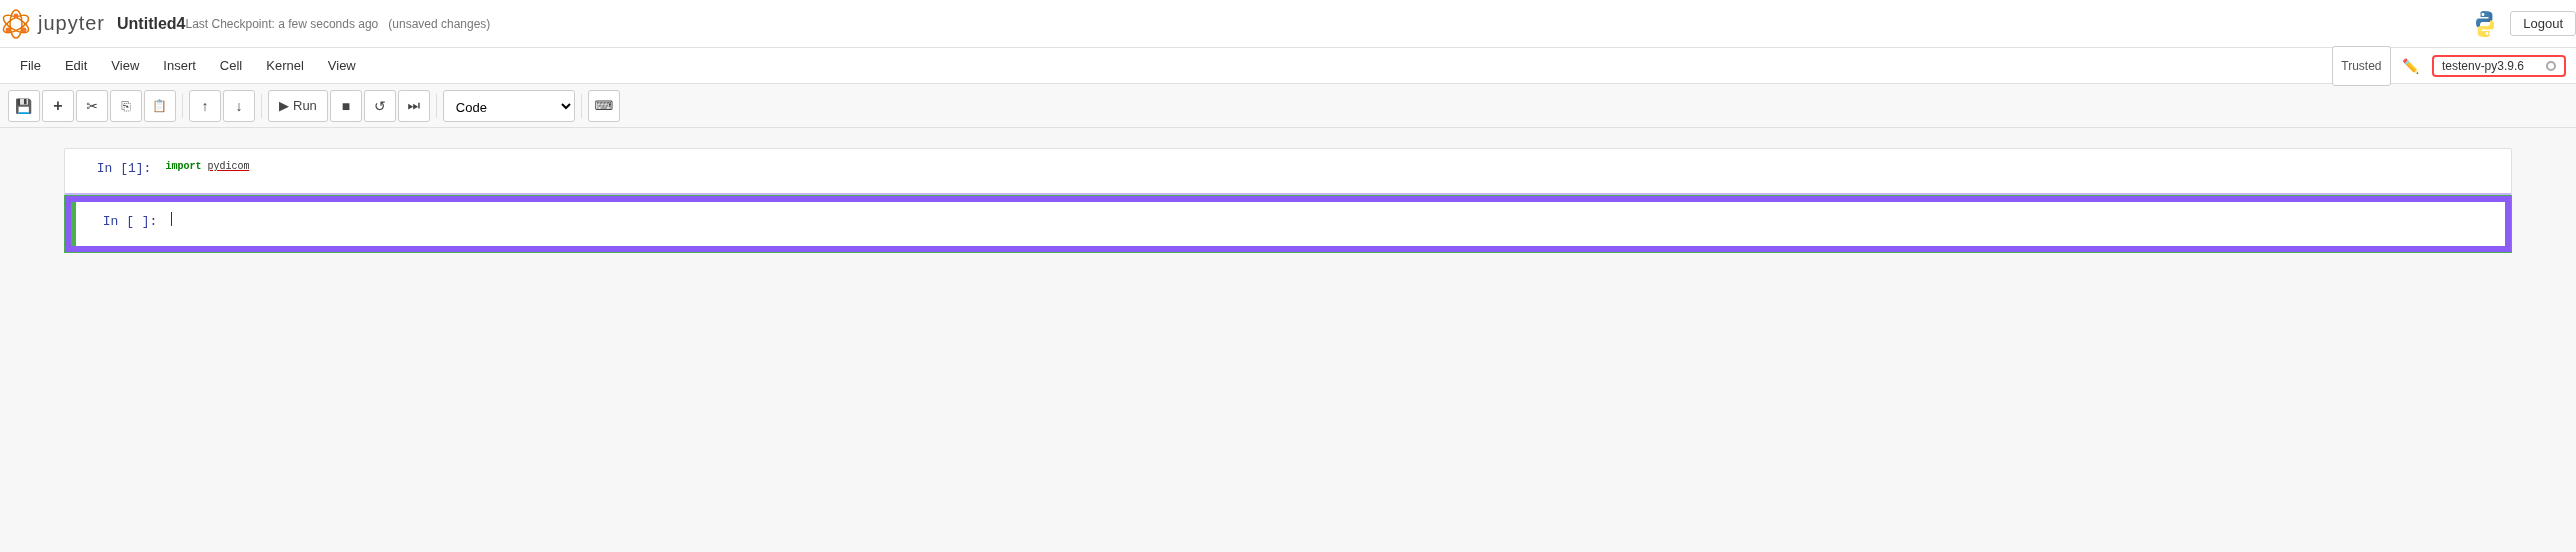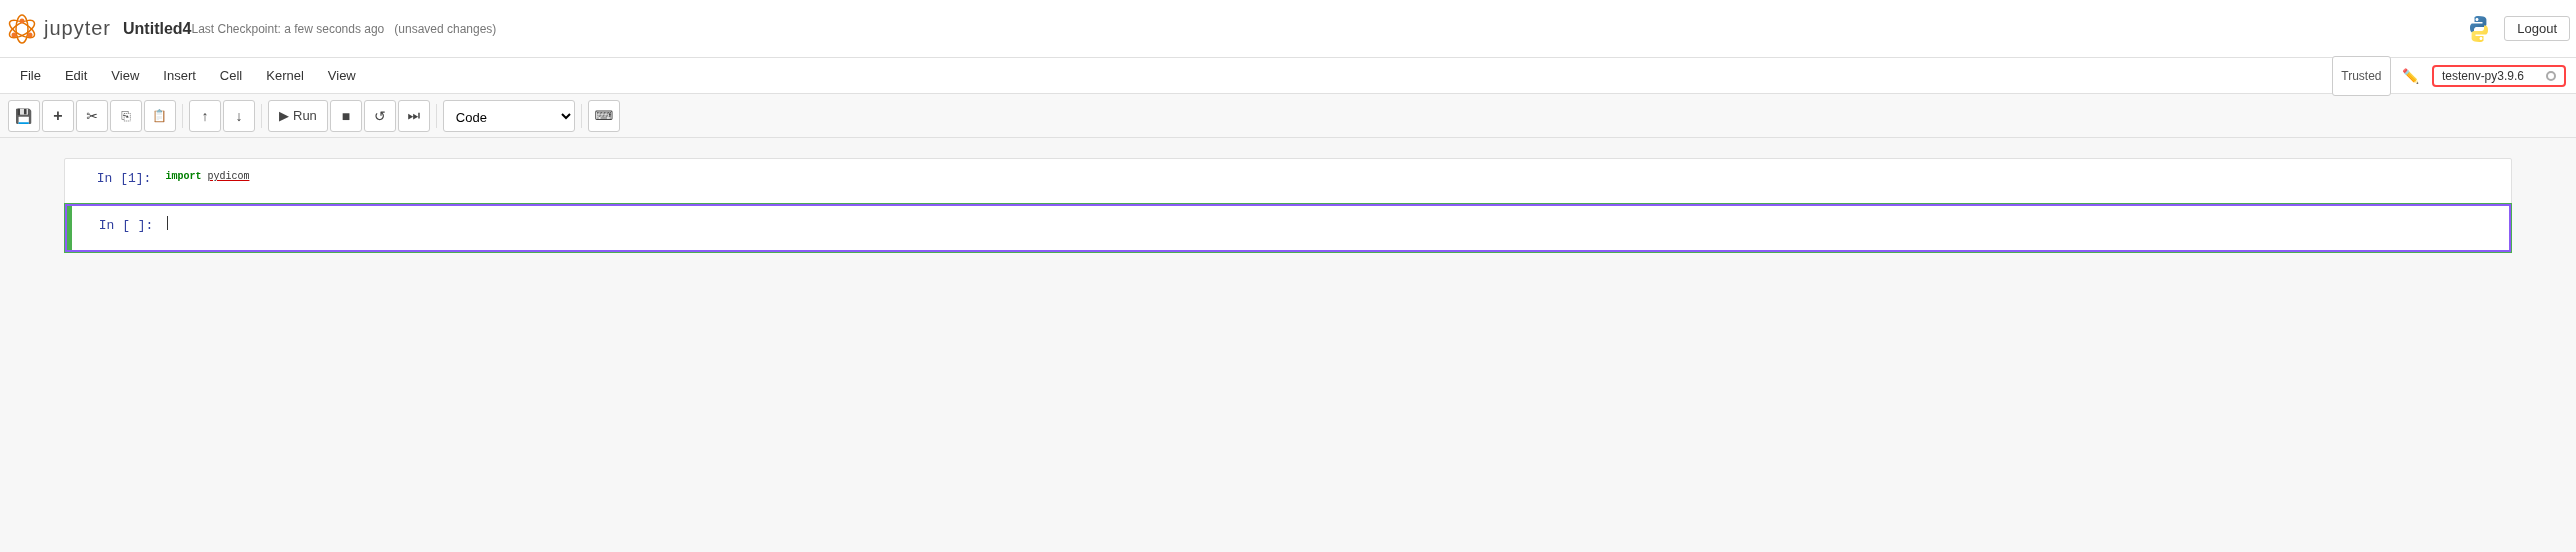--- a/index.html
+++ b/index.html
@@ -9,22 +9,22 @@
       font-size: 13px;
       color: #333;
     }
 
     
     .top-bar {
       display: flex;
       align-items: center;
       background: #fff;
       border-bottom: 1px solid #e0e0e0;
-      padding: 0 6px;
-      height: 58px;
+      padding: 0 0;
+      height: 48px;
     }
     .jupyter-logo {
       display: flex;
       align-items: center;
       gap: 6px;
       margin-right: 12px;
     }
     .jupyter-logo-icon {
       width: 32px;
       height: 32px;
@@ -200,21 +200,21 @@
       margin: 0 auto;
       background: #fff;
       border: 1px solid #e0e0e0;
       border-radius: 2px;
     }
 
     
     .cell {
       display: flex;
       align-items: stretch;
-      border-bottom: 1px solid #c4b5fd;
+      border-bottom: 3px solid #c4b5fd;
       position: relative;
     }
     .cell:last-child { border-bottom: none; }
 
     .cell-prompt {
       min-width: 89px;
       padding: 12px 8px;
       text-align: right;
       font-family: "Courier New", monospace;
       font-size: 13px;
@@ -406,21 +406,21 @@
       <div class="cell-inner">
         <div class="cell-prompt">
           <span>In [1]:</span>
         </div>
         <div class="cell-input">
           <span class="kw">import</span><span> </span><span style="text-decoration: underline; text-decoration-color: #cc0000;">pydicom</span>
         </div>
       </div>
     </div>
 
-    <div class="cell cell-active" style="border: 2px solid #8b5cf6; margin: 0;">
+    <div class="cell cell-active" style="border: 6px solid #8b5cf6; margin: 0;">
       <div class="cell-left-bar green"></div>
       <div class="cell-inner">
         <div class="cell-prompt">
           <span>In [ ]:</span>
         </div>
         <div class="cell-input">
           <span class="cursor-blink"></span>
         </div>
       </div>
     </div>

